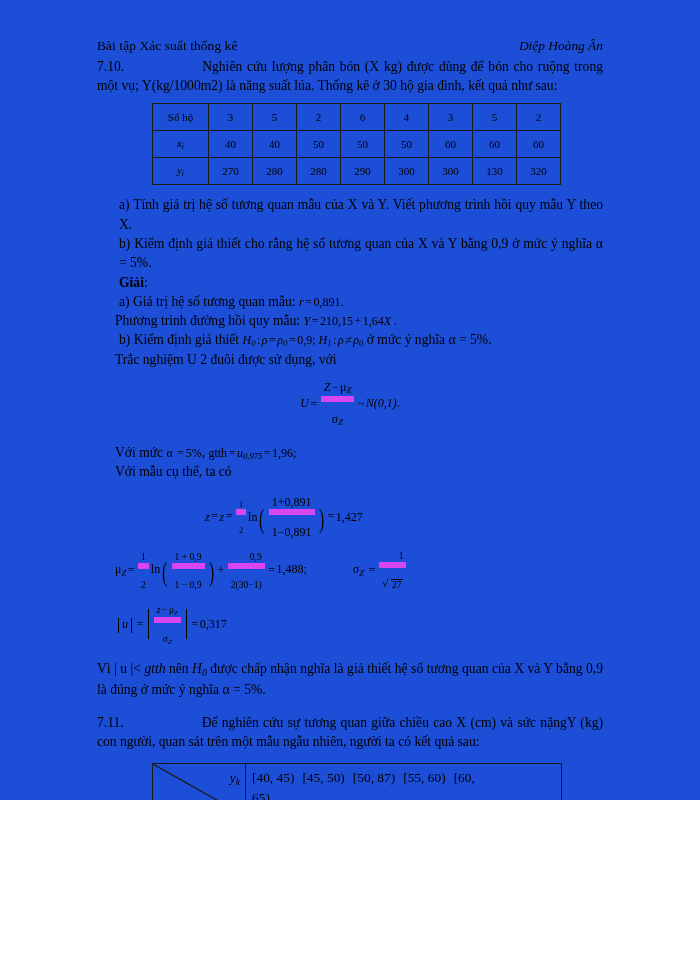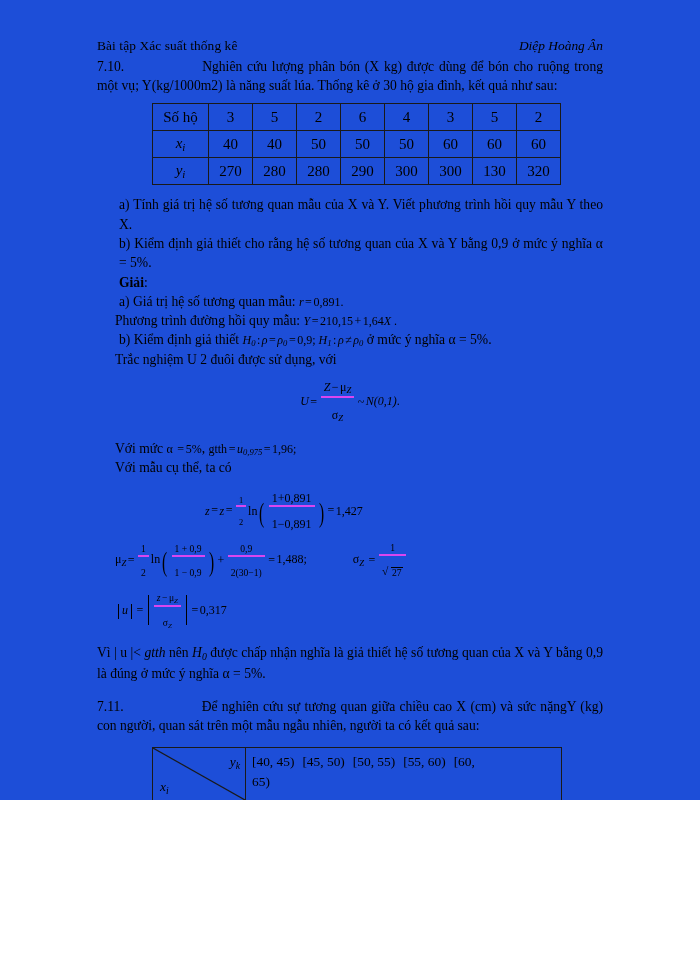--- a/index.html
+++ b/index.html
@@ -49,21 +49,21 @@
   .exno { font-weight: normal; }
   .gap-after { margin-bottom: 9px; }
   .gap-after-lg { margin-bottom: 12px; }
   .lead { display: inline-block; min-width: 78px; }
 
   
   .tbl-wrap { margin: 8px 0 10px 0; }
   table.grid {
     border-collapse: collapse;
     margin-left: 55px;
-    font-size: 15px;
+    font-size: 11px;
   }
   table.grid td {
     border: 1px solid #1a1a1a;
     text-align: center;
     vertical-align: middle;
     padding: 3px 0;
     height: 20px;
   }
   table.grid td.hdrcell { width: 55px; }
   table.grid td.datacell { width: 43px; }
@@ -80,21 +80,21 @@
   .mi { font-style: italic; }
   .mn { font-style: normal; }
   .mo { font-style: normal; padding: 0 1.5px; }
   .frac {
     display: inline-block;
     vertical-align: middle;
     text-align: center;
     line-height: 1.12;
     margin: 0 2px;
   }
-  .frac .num { display: block; padding: 0 3px; border-bottom: 2px solid #d946ef; }
+  .frac .num { display: block; padding: 0 3px; border-bottom: 6px solid #d946ef; text-align: right; }
   .frac .den { display: block; padding: 0 3px; margin-top: 11px; }
   .frac.small { font-size: 0.80em; }
   .frac.tiny { font-size: 0.70em; }
   .paren {
     display: inline-block;
     vertical-align: middle;
     font-size: 2.35em;
     font-weight: 300;
     transform: scaleX(0.55);
     line-height: 0.62;
@@ -334,21 +334,21 @@
             <div class="diagcell">
               <svg class="diagline" viewBox="0 0 92 52" preserveAspectRatio="none">
                 <line x1="0" y1="0" x2="92" y2="52" stroke="#1a1a1a" stroke-width="1.2"></line>
               </svg>
               <span class="yk">y<sub>k</sub></span>
               <span class="xi">x<sub>i</sub></span>
             </div>
           </td>
           <td class="binscell">
             <span class="bins">
-              <span>[40, 45)</span><span>[45, 50)</span><span>[50, 55)</span><span>[55, 60)</span><span>[60,</span>
+              <span>[40, 45)</span><span>[45, 50)</span><span>[50, 87)</span><span>[55, 60)</span><span>[60,</span>
             </span>
             <span class="bins">
               <span>65)</span>
             </span>
           </td>
         </tr>
       </tbody>
         </table>
     </div>
 

